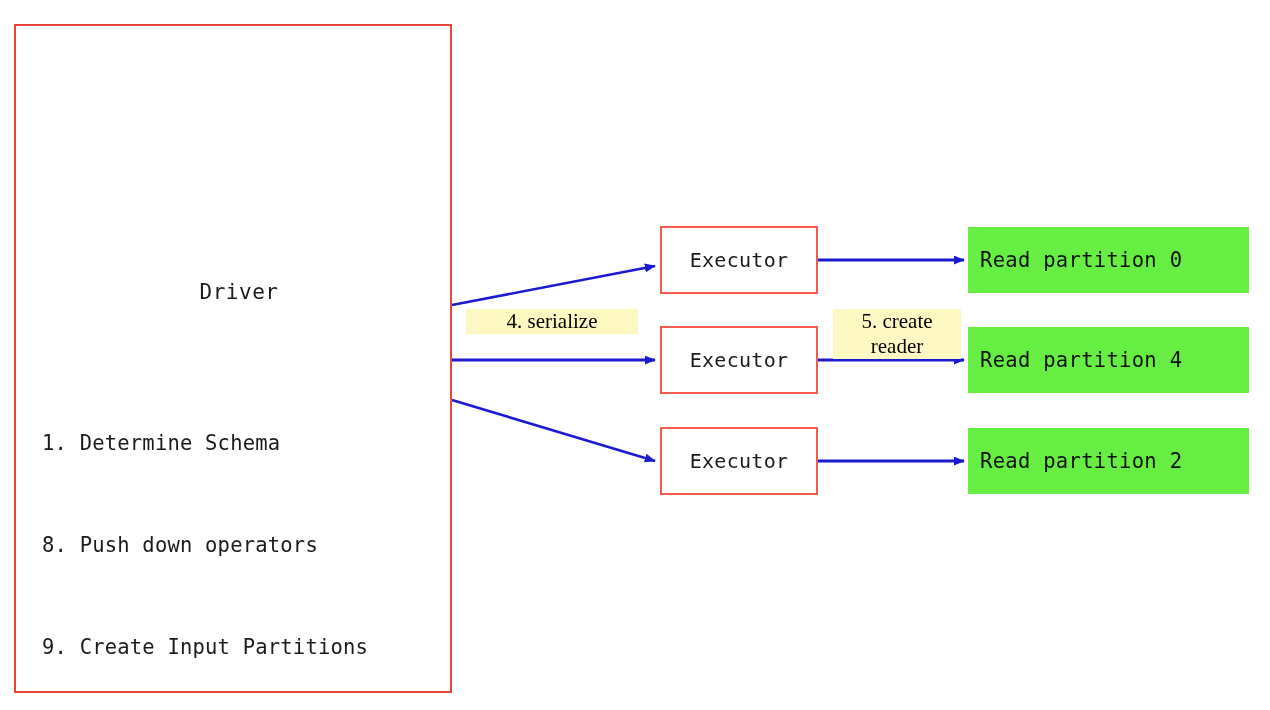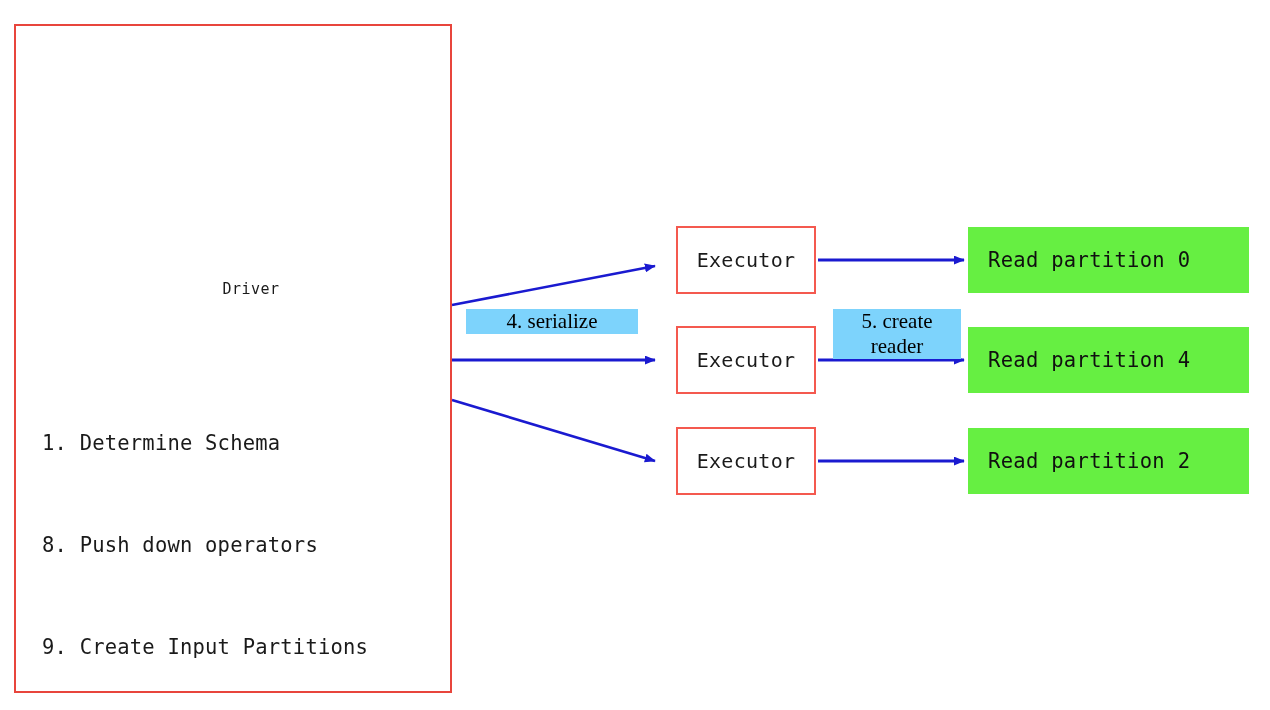--- a/index.html
+++ b/index.html
@@ -33,47 +33,47 @@
   .driver-box {
     left: 14px;
     top: 24px;
     width: 438px;
     height: 669px;
     border: 2px solid #e8453c;
     background: #ffffff;
   }
   .driver-title {
     position: absolute;
-    left: 16px;
+    left: 4px;
     top: 254px;
     width: 438px;
     text-align: center;
     font-family: "DejaVu Sans Mono", "Liberation Mono", monospace;
-    font-size: 15px;
+    font-size: 21px;
     color: #1a1a1a;
     letter-spacing: 0.5px;
   }
   .driver-list {
     position: absolute;
     left: 14px;
     top: 340px;
     width: 420px;
     font-family: "DejaVu Sans Mono", "Liberation Mono", monospace;
     font-size: 20.5px;
     line-height: 26px;
     color: #1a1a1a;
     white-space: pre;
     letter-spacing: 0.2px;
   }
   .driver-list div { margin: 12px; padding: 0; }
 
   
   .executor-box {
-    left: 676px;
-    width: 140px;
+    left: 660px;
+    width: 158px;
     height: 68px;
     border: 2px solid #f4594f;
     background: #ffffff;
     display: flex;
     align-items: center;
     justify-content: center;
     font-family: "DejaVu Sans Mono", "Liberation Mono", monospace;
     font-size: 20px;
     color: #1a1a1a;
     letter-spacing: 0.3px;
@@ -86,36 +86,36 @@
   .partition-box {
     left: 968px;
     width: 281px;
     height: 66px;
     background: #66ef42;
     display: flex;
     align-items: center;
     font-family: "DejaVu Sans Mono", "Liberation Mono", monospace;
     font-size: 20.5px;
     color: #101010;
-    padding-left: 20px;
+    padding-left: 12px;
     letter-spacing: 0.3px;
   }
   .part-0 { top: 227px; }
   .part-1 { top: 327px; }
   .part-2 { top: 428px; }
 
   
   .edge-label {
     position: absolute;
     font-family: "Liberation Serif", "DejaVu Serif", serif;
     font-size: 21px;
     color: #000000;
     text-align: center;
     line-height: 25px;
-    background: #7dd3fc;
+    background: #fef9c3;
     white-space: nowrap;
   }
   .label-serialize {
     left: 466px;
     top: 309px;
     width: 172px;
   }
   .label-create {
     left: 833px;
     top: 309px;

